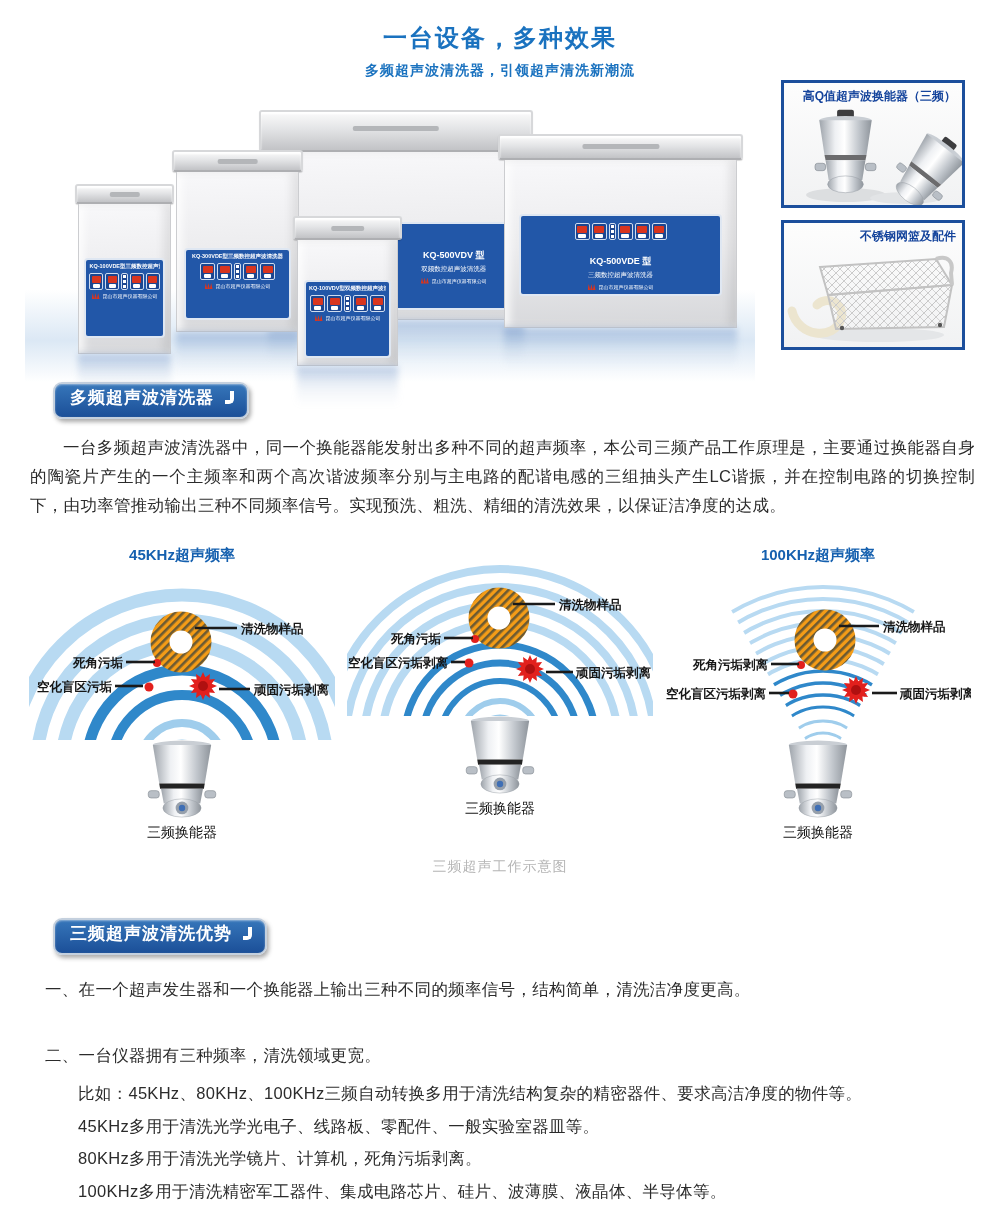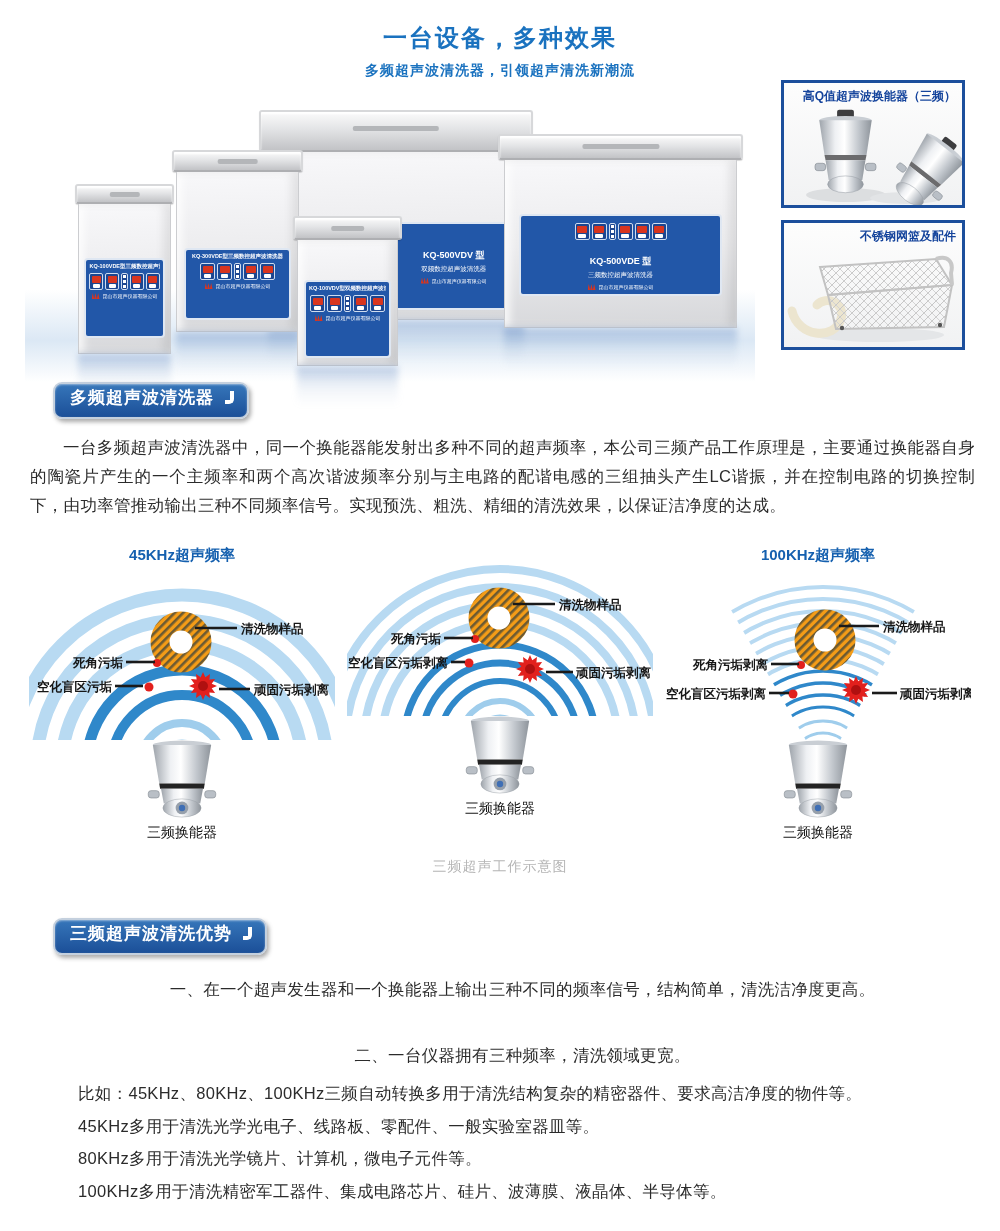--- a/index.html
+++ b/index.html
@@ -97,21 +97,21 @@
   .diagram-row { display:flex; padding:0 26px; margin-top:26px;justify-content:space-between; }
   .freq-panel { width:312px; position:relative; text-align:center; }
   .freq-title { color:#1560af; font-size:15px; font-weight:bold; height:24px; }
   .freq-svg { display:block; margin:0 auto; }
   .transducer-wrap { margin-top:-4px; }
   .transducer-label { font-size:14px; color:#111; margin-top:2px; }
   .diagram-caption { text-align:center; color:#b5b5b5; font-size:14px; margin-top:16px; letter-spacing:1px; }
 
   
   .adv-section { margin-top:42px; }
-  .adv-item { font-size:16.5px; color:#2b2b2b; margin-left:45px; letter-spacing:.3px;text-align:center; }
+  .adv-item { font-size:16.5px; color:#2b2b2b; margin-left:45px; letter-spacing:.3px; }
   .adv-item1 { margin-top:24px; }
   .adv-item2 { margin-top:44px; }
   .adv-sub { margin:10px 0 0 78px; font-size:16.5px; color:#2b2b2b; line-height:32.5px; letter-spacing:.3px; }
 </style>
 </head>
 <body>
 
 <div class="header">
   <div class="page-title">一台设备，多种效果</div>
   <div class="page-subtitle">多频超声波清洗器，引领超声清洗新潮流</div>
@@ -565,17 +565,17 @@
 <div class="adv-section">
   <div class="section-badge">
     <span>三频超声波清洗优势</span>
     <span class="corner-glyph"></span>
   </div>
   <div class="adv-item adv-item1">一、在一个超声发生器和一个换能器上输出三种不同的频率信号，结构简单，清洗洁净度更高。</div>
   <div class="adv-item adv-item2">二、一台仪器拥有三种频率，清洗领域更宽。</div>
   <div class="adv-sub">
     <div>比如：45KHz、80KHz、100KHz三频自动转换多用于清洗结构复杂的精密器件、要求高洁净度的物件等。</div>
     <div>45KHz多用于清洗光学光电子、线路板、零配件、一般实验室器皿等。</div>
-    <div>80KHz多用于清洗光学镜片、计算机，微电子元件等。</div>
+    <div>80KHz多用于清洗光学镜片、计算机，死角污垢剥离。</div>
     <div>100KHz多用于清洗精密军工器件、集成电路芯片、硅片、波薄膜、液晶体、半导体等。</div>
   </div>
   
 </div>
 
 </body></html>

